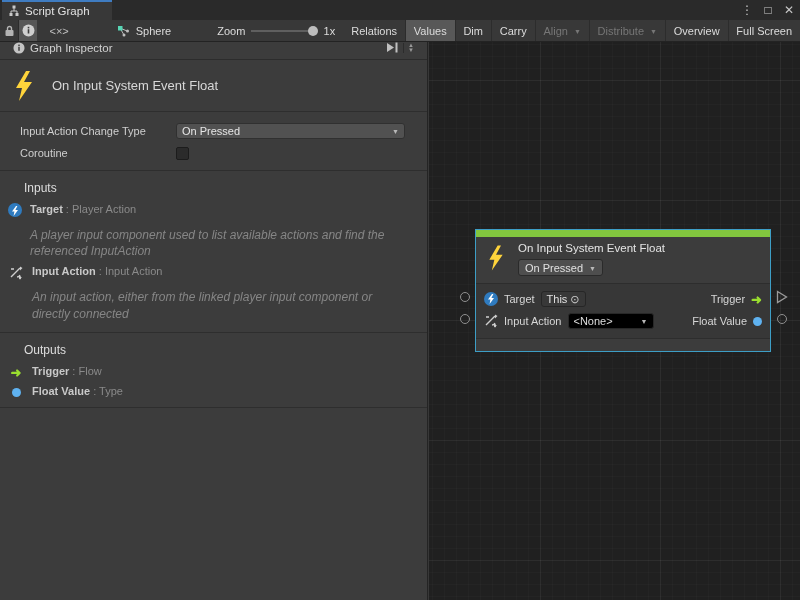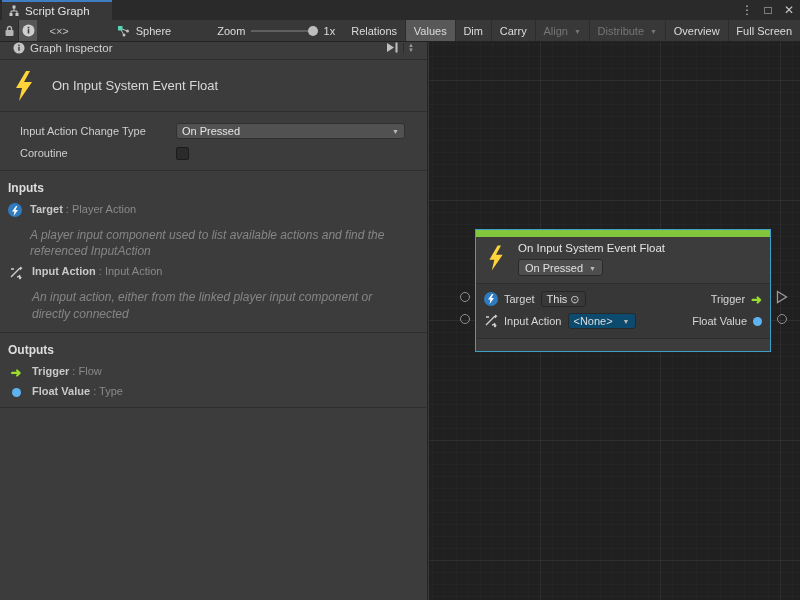--- a/index.html
+++ b/index.html
@@ -49,21 +49,21 @@
   .insp-title { font-size:13px; color:#d8d8d8; }
   .row { display:flex; align-items:center; padding:0 20px; height:22px; }
   .row-label { width:156px; color:#cfcfcf; }
   .dropdown {
     flex:1; height:16px; background:#515151; border:1px solid #303030; border-radius:3px;
     display:flex; align-items:center; padding:0 5px; color:#e6e6e6; cursor:pointer; margin-right:2px;
   }
   .dropdown .caret { margin-left:auto; }
   .checkbox { width:13px; height:13px; background:#2b2b2b; border:1px solid #1c1c1c; border-radius:2px; cursor:pointer; }
   .divider { height:1px; background:#2e2e2e; margin-top:6px; margin-bottom:6px; }
-  .section-h { padding:4px 8px 6px 8px; font-size:12px; color:#dedede;font-weight:bold; }
+  .section-h { padding:4px 8px 6px 24px; font-size:12px; color:#dedede; }
   .port-item { display:flex; align-items:flex-start; gap:8px; padding:2px 8px 4px 8px; }
   .port-item .glyph { flex:0 0 16px; display:flex; justify-content:center; padding-top:1px; }
   .pname { font-weight:bold; color:#c9c9c9; }
   .ptype { color:#8a8a8a; }
   .pdesc { color:#868686; font-size:12px; line-height:1.35; margin-top:12px; max-width:380px;font-style:italic; }
   .blue-badge { width:14px; height:14px; border-radius:50%; background:#2f7bbf; display:flex; align-items:center; justify-content:center; }
   .green-arrow-glyph { color:#9ade2f; font-size:13px; line-height:13px; font-weight:bold; }
   .blue-dot { width:9px; height:9px; border-radius:50%; background:#5fb2f0; margin-top:2px; }
   .insp-header-right { margin-left:auto; display:flex; align-items:center; gap:4px; }
   .spinner { display:flex; flex-direction:column; line-height:5px; font-size:6px; color:#9a9a9a; cursor:pointer; border-left:1px solid #2c2c2c; padding-left:4px; }
@@ -94,22 +94,22 @@
   }
   .node-body { background:#373737; padding:4px 8px 6px 8px; }
   .node-row { display:flex; align-items:center; height:22px; gap:6px; }
   .node-row .rlabel { color:#d6d6d6; white-space:nowrap; }
   .this-btn {
     display:inline-flex; align-items:center; gap:3px; height:16px;
     background:#383838; border:1px solid #262626; border-radius:3px;
     padding:0 5px; color:#e0e0e0; cursor:pointer;
   }
   .none-dd {
-    display:inline-flex; align-items:center; height:16px; width:68px;
-    background:#0c4a6e; border:1px solid #282828; border-radius:3px;
+    display:inline-flex; align-items:center; height:16px; width:86px;
+    background:#000000; border:1px solid #282828; border-radius:3px;
     padding:0 5px; color:#dedede; cursor:pointer;
   }
   .none-dd .caret { margin-left:auto; }
   .right-group { margin-left:auto; display:flex; align-items:center; gap:6px; }
   .node-footer { height:13px; background:#3c3c3c; border-top:1px solid #2d2d2d; }
   .ext-port-circle { position:absolute; width:10px; height:10px; border:1px solid #8f8f8f; border-radius:50%; background:transparent; cursor:crosshair; }
   .picker-glyph { font-size:11px; color:#cdcdcd; line-height:11px; }
   svg { display:block; }
 </style>
 </head>

